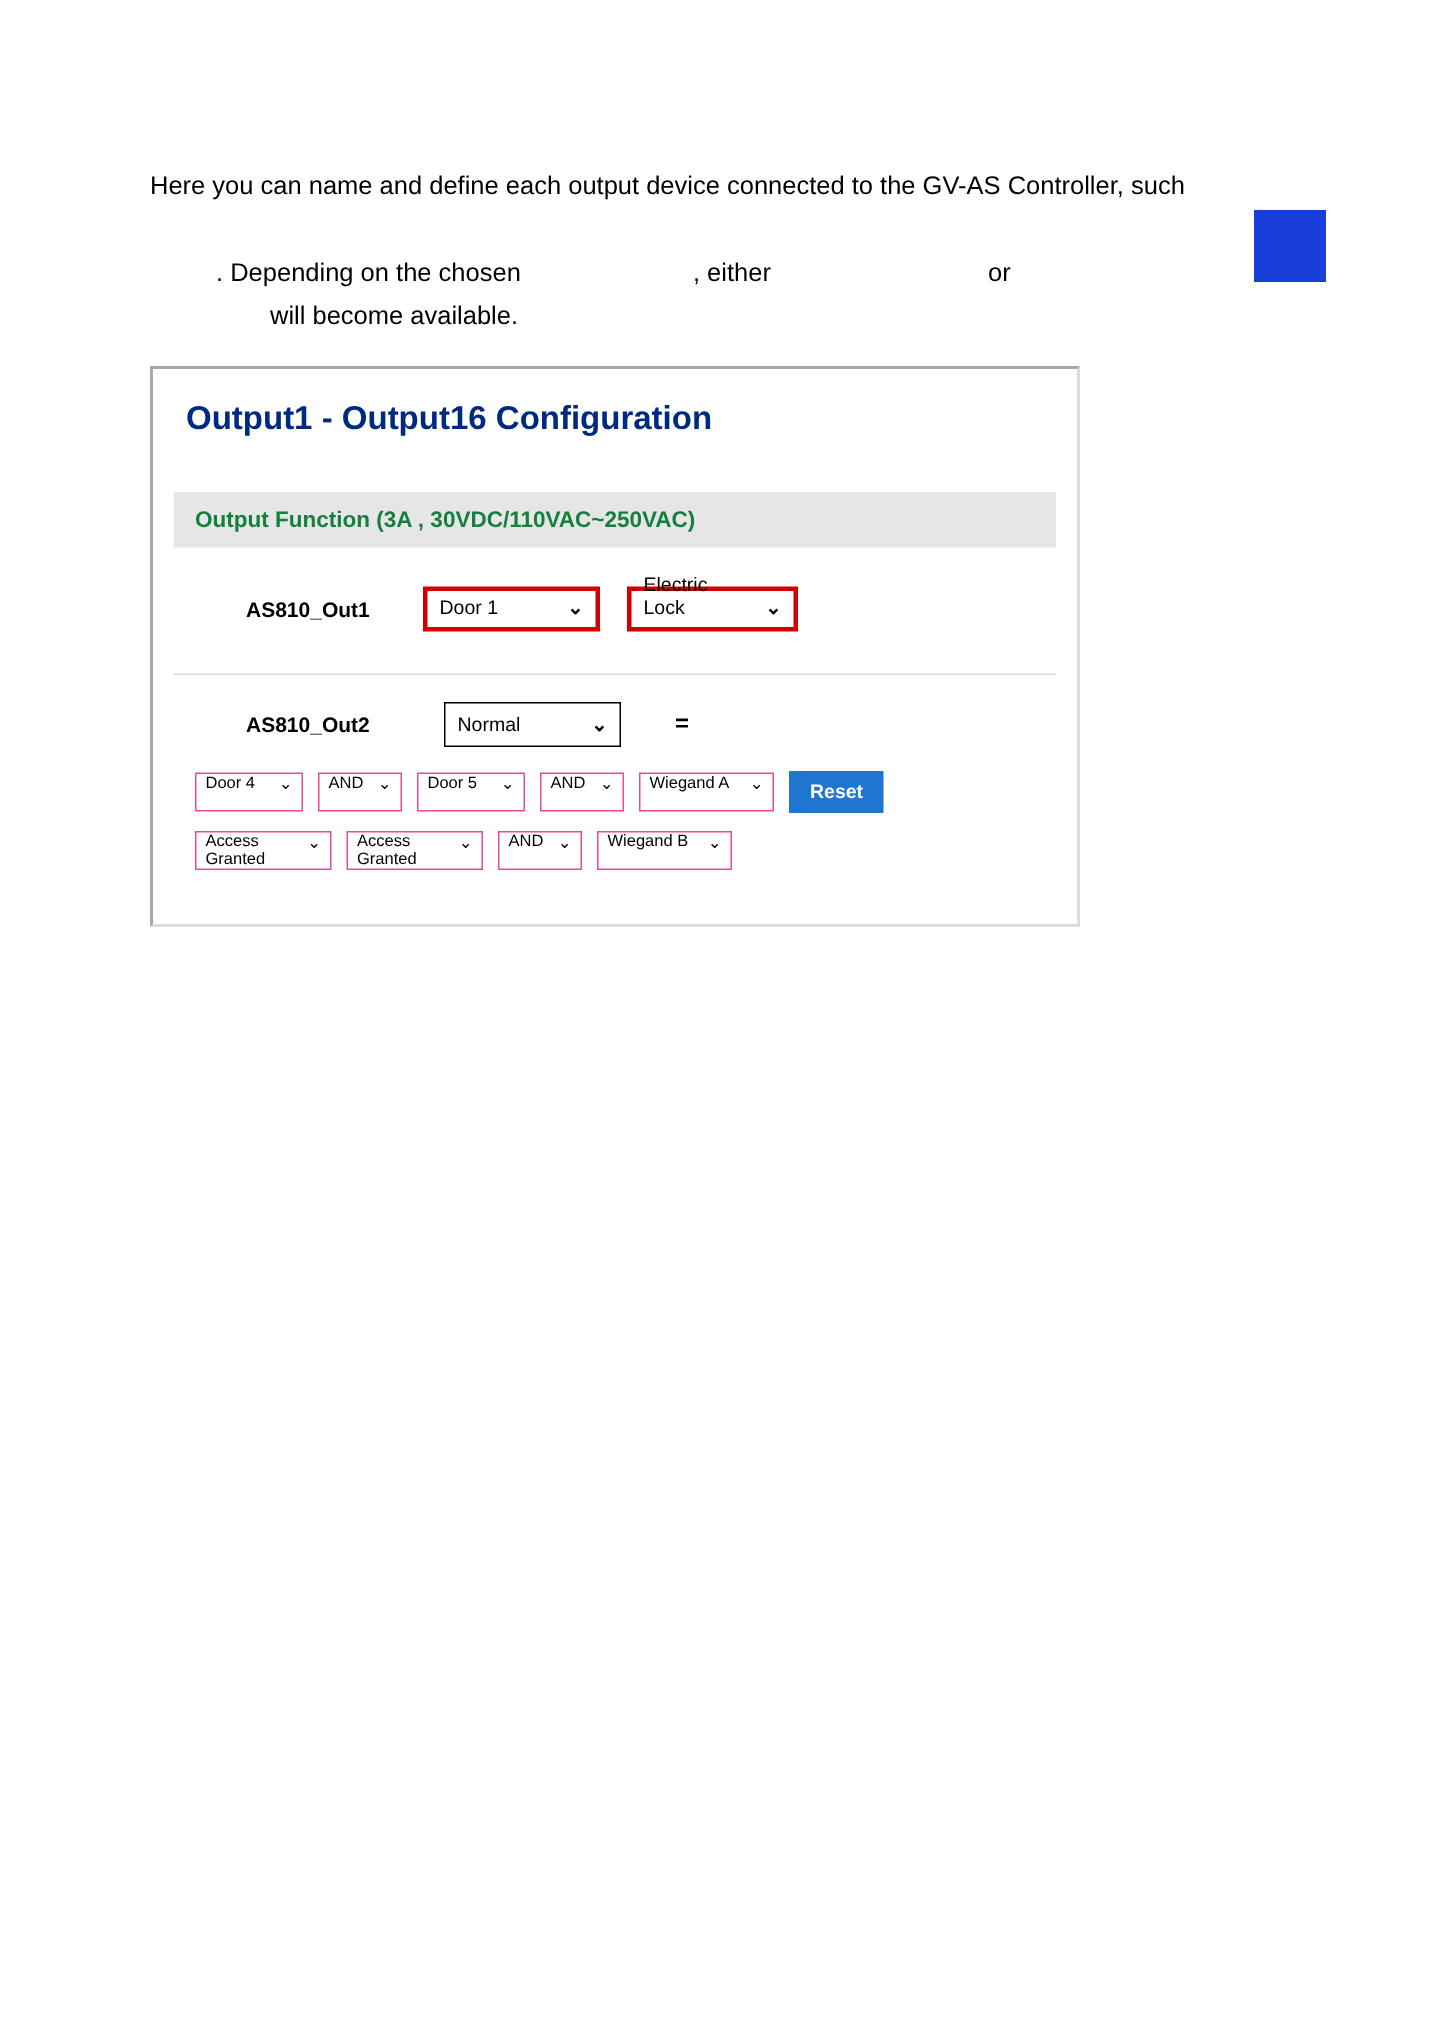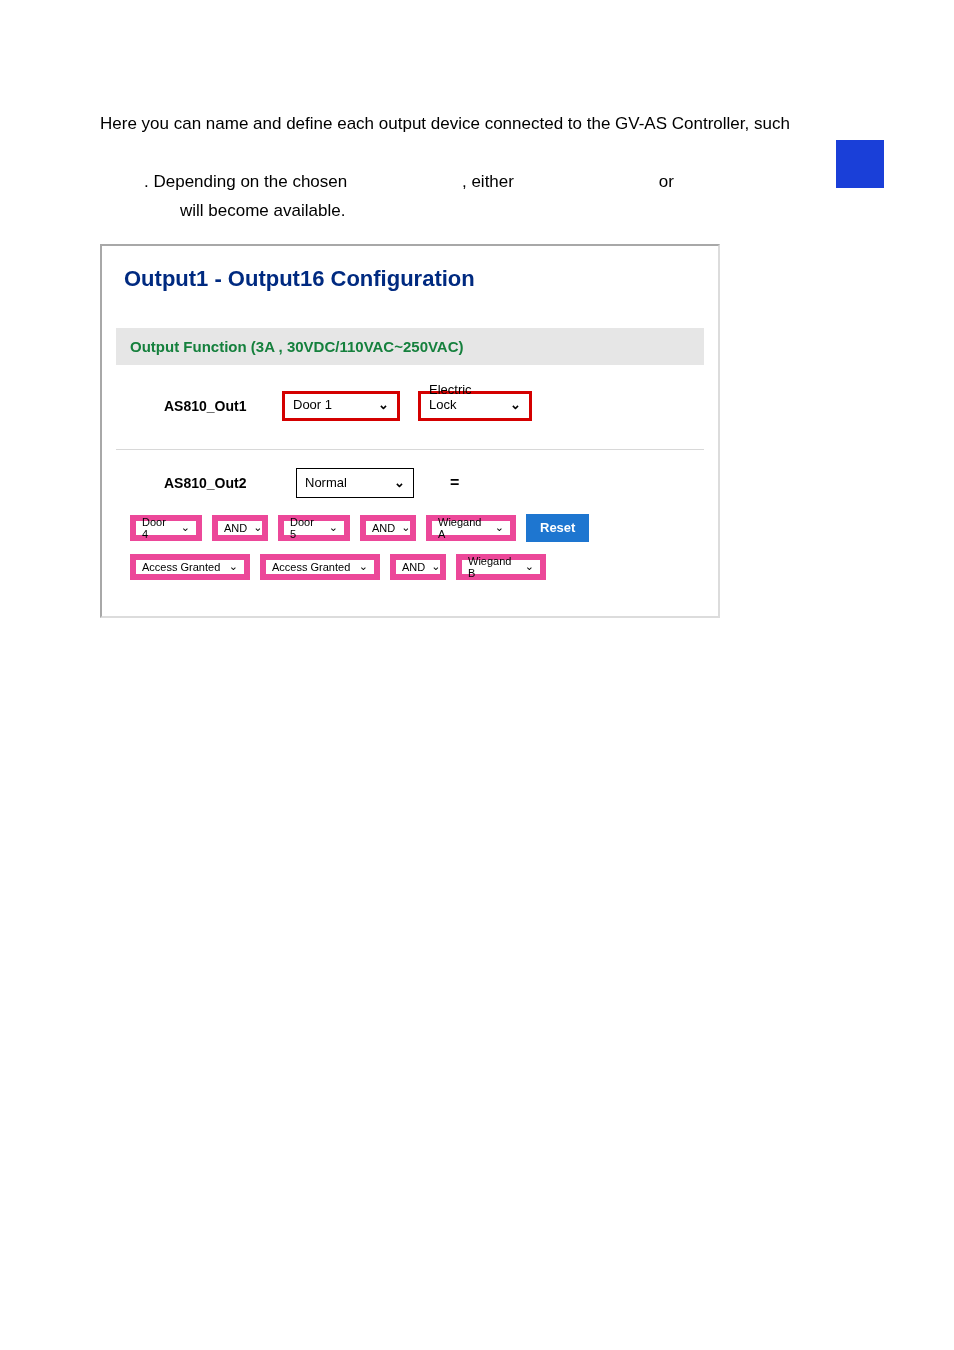--- a/index.html
+++ b/index.html
@@ -97,33 +97,32 @@
     margin-bottom: 16px;
   }
   .row2b, .row2c {
     display: flex;
     align-items: center;
     gap: 10px;
     padding-left: 14px;
     margin-bottom: 12px;
   }
   .sel-s {
-    border: 6px solid #ec4899;
+    border: 1px solid #ec4899;
     background: #fff;
     padding: 0 6px;
     font-size: 11px;
     display: inline-flex;
-    align-items: center;
     justify-content: space-between;
     gap: 6px;
     height: 26px;
   }
   .w70 { width: 72px; }
   .w55 { width: 56px; }
-  .w100 { width: 120px; }
+  .w100 { width: 91px; }
   .w86 { width: 90px; }
   .btn-reset {
     background: #1e76d0;
     color: #fff;
     border: none;
     padding: 6px 14px;
     font-size: 13px;
     font-weight: bold;
     height: 28px;
     cursor: pointer;

